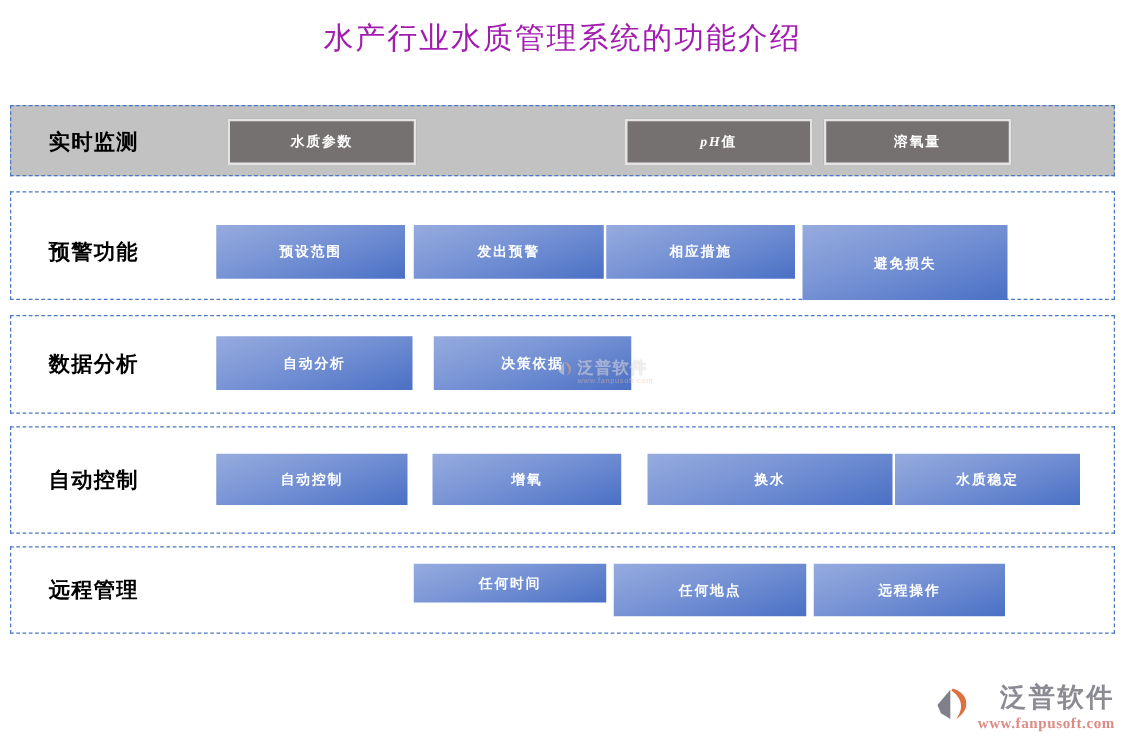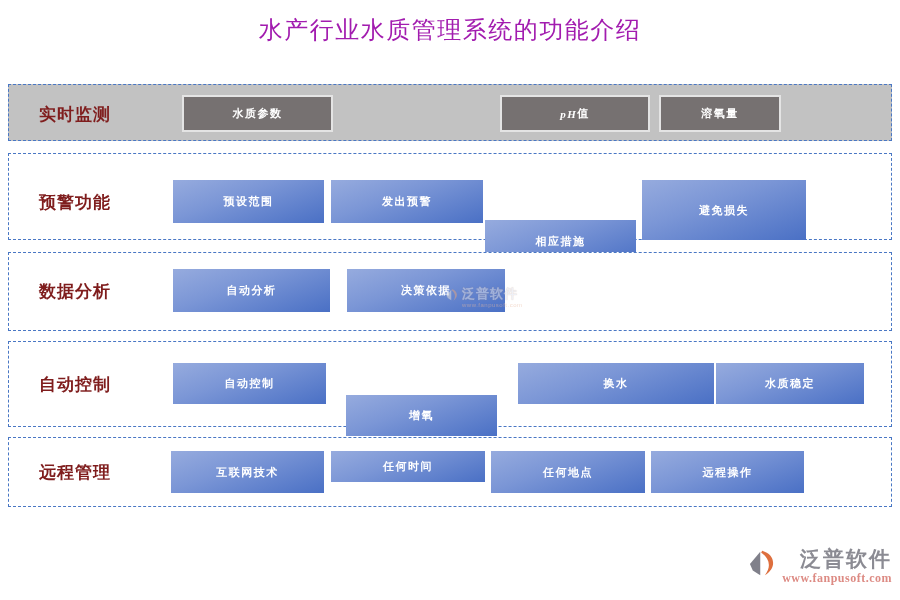--- a/index.html
+++ b/index.html
@@ -13,21 +13,21 @@
     font-size:24px;font-weight:400;color:#a21caf;letter-spacing:1.5px;margin:0;
   }
   .row{
     position:absolute;left:8px;width:884px;box-sizing:border-box;
     border:1px dashed #4977c4;background:#ffffff;
   }
   .row.gray{background:#c2c2c2;}
   .row-label{
     position:absolute;left:30px;width:130px;
     font-family:"Liberation Serif","DejaVu Serif",serif;
-    font-size:17px;font-weight:700;color:#7f1d1d;letter-spacing:1px;
+    font-size:17px;font-weight:700;color:#000000;letter-spacing:1px;
     transform:translateY(-50%);
   }
   .btn{
     position:absolute;box-sizing:border-box;display:flex;align-items:center;justify-content:center;
     color:#ffffff;font-size:11px;font-weight:700;letter-spacing:1.5px;white-space:nowrap;
   }
   .btn.dark{background:#767171;border:2px solid #e4e4e4;}
   .btn.blue{background:linear-gradient(160deg,#96abde 0%,#7b96d6 40%,#4a70c5 100%);}
   .btn i{font-style:italic;font-family:"Liberation Serif",serif;}
   .watermark{
@@ -57,44 +57,43 @@
 
 <div id="canvas">
 
   <h1 class="page-title">水产行业水质管理系统的功能介绍</h1>
 
   <div id="rows">
       <div class="row gray" style="top: 84px; height: 57px;">
         <div class="row-label" style="top: 28.5px;">实时监测</div>
         <div class="btn dark" style="left: 173px; width: 151px; top: 10px; height: 37px;">水质参数</div>
         <div class="btn dark" style="left: 491px; width: 150px; top: 10px; height: 37px;"><i>pH</i>值</div>
-        <div class="btn dark" style="left: 650px; width: 122px; top: 10px; height: 37px;">溶氧量</div>
+        <div class="btn dark" style="left: 650px; width: 150px; top: 10px; height: 37px;">溶氧量</div>
       </div>
       <div class="row" style="top: 153px; height: 87px;">
         <div class="row-label" style="top: 47.5px;">预警功能</div>
         <div class="btn blue" style="left: 164px; width: 151px; top: 26px; height: 43px;">预设范围</div>
         <div class="btn blue" style="left: 322px; width: 152px; top: 26px; height: 43px;">发出预警</div>
-        <div class="btn blue" style="left: 476px; width: 151px; top: 26px; height: 43px; margin-top: 40px;">相应措施</div>
+        <div class="btn blue" style="left: 476px; width: 151px; top: 26px; height: 43px;">相应措施</div>
         <div class="btn blue" style="left: 633px; width: 164px; top: 26px; height: 60px;">避免损失</div>
       </div>
       <div class="row" style="top: 252px; height: 79px;">
         <div class="row-label" style="top: 37.5px; font-family: Liberation Serif, serif;">数据分析</div>
         <div class="btn blue" style="left: 164px; width: 157px; top: 16px; height: 43px;">自动分析</div>
         <div class="btn blue" style="left: 338px; width: 158px; top: 16px; height: 43px;">决策依据</div>
       </div>
       <div class="row" style="top: 341px; height: 86px;">
         <div class="row-label" style="top: 41.5px;">自动控制</div>
         <div class="btn blue" style="left: 164px; width: 153px; top: 21px; height: 41px;">自动控制</div>
-        <div class="btn blue" style="left: 337px; width: 151px; top: 21px; height: 41px; margin-top: 32px;">增氧</div>
+        <div class="btn blue" style="left: 337px; width: 151px; top: 21px; height: 41px;">增氧</div>
         <div class="btn blue" style="left: 509px; width: 196px; top: 21px; height: 41px;">换水</div>
         <div class="btn blue" style="left: 707px; width: 148px; top: 21px; height: 41px;">水质稳定</div>
       </div>
       <div class="row" style="top: 437px; height: 70px;">
         <div class="row-label" style="top: 34px;">远程管理</div>
-        <div class="btn blue" style="left: 162px; width: 153px; top: 13px; height: 42px;">互联网技术</div>
         <div class="btn blue" style="left: 322px; width: 154px; top: 13px; height: 31px;">任何时间</div>
         <div class="btn blue" style="left: 482px; width: 154px; top: 13px; height: 42px;">任何地点</div>
         <div class="btn blue" style="left: 642px; width: 153px; top: 13px; height: 42px;">远程操作</div>
       </div>
     </div>
 
   <div class="watermark">
     <svg width="14" height="16" viewBox="0 0 32 32">
       <polygon points="1,17 12,4 12,28 4,23" fill="#e8e2da"></polygon>
       <path d="M14,3 C27,7 29,21 17,29 C23,20 21,11 13,5 Z" fill="#e8a57c"></path>

